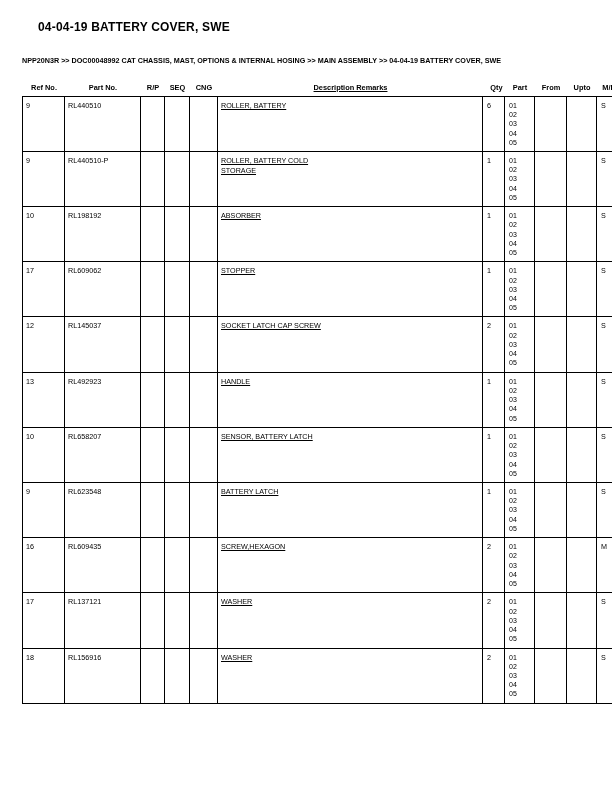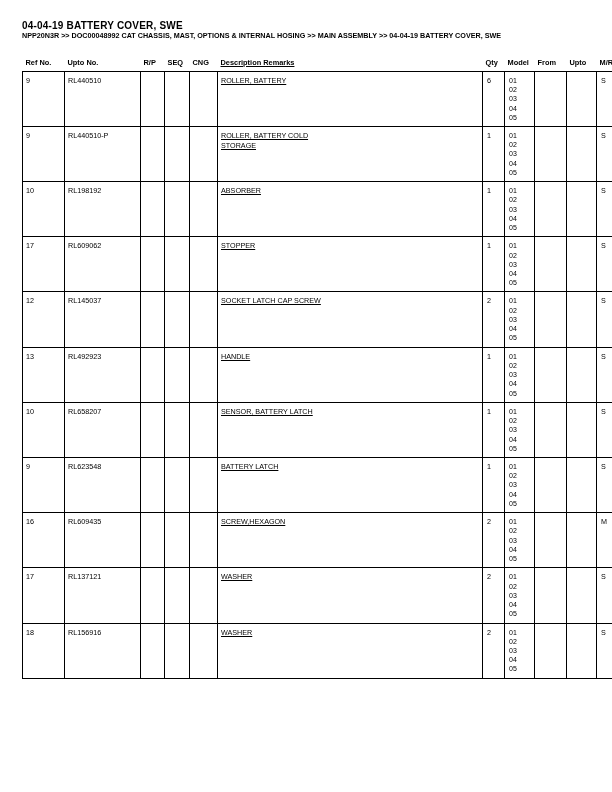--- a/index.html
+++ b/index.html
@@ -15,29 +15,30 @@
     position: relative;
   }
   .page {
     position: relative;
     width: 612px;
     height: 792px;
     box-sizing: border-box;
     padding: 18px 22px 0 22px;
   }
   .doc-title {
-    font-size: 10px;
+    font-size: 12px;
     font-weight: bold;
     letter-spacing: 0.2px;
-    margin: 2px 0 0 0;
+    margin: 2px 0 0 16px;
   }
   .breadcrumb {
     font-size: 7.2px;
     font-weight: bold;
     line-height: 1.5;
+    margin-top: 22px;
     max-width: 548px;
   }
   table.parts {
     width: 568px;
     border-collapse: collapse;
     margin-top: 16px;
     table-layout: fixed;
   }
   table.parts col.c-ref    { width: 42px; }
   table.parts col.c-part   { width: 76px; }
@@ -47,28 +48,28 @@
   table.parts col.c-desc   { width: 265px; }
   table.parts col.c-qty    { width: 22px; }
   table.parts col.c-model  { width: 30px; }
   table.parts col.c-from   { width: 32px; }
   table.parts col.c-upto   { width: 30px; }
   table.parts col.c-mr     { width: 24px; }
 
   table.parts thead th {
     font-size: 7.4px;
     font-weight: bold;
-    text-align: left;
+    text-align: center;
     padding: 0 2px 4px 3px;
     vertical-align: bottom;
     border-bottom: 1px solid #000;
     white-space: nowrap;
   }
   table.parts thead th.num {
-    text-align: left;
+    text-align: right;
   }
   table.parts tbody td {
     font-size: 7.2px;
     vertical-align: top;
     padding: 4px 2px 4px 3px;
     border-right: 1px solid #000;
     border-bottom: 1px solid #000;
     height: 48px;
     box-sizing: border-box;
   }
@@ -121,27 +122,27 @@
       <col class="c-desc">
         <col class="c-qty">
         <col class="c-model">
         <col class="c-from">
         <col class="c-upto">
         <col class="c-mr">
     </colgroup>
     <thead>
       <tr>
         <th class="h-ref">Ref No.</th>
-        <th>Upto No.</th>
+        <th>Part No.</th>
         <th>R/P</th>
         <th>SEQ</th>
         <th>CNG</th>
         <th class="h-desc">Description Remarks</th>
         <th class="h-qty num">Qty</th>
-        <th>Model</th>
+        <th>Part</th>
         <th>From</th>
         <th>Upto</th>
         <th>M/R</th>
       </tr>
     </thead>
     <tbody id="parts-body">
         <tr>
           <td class="first">9</td>
           <td>RL440510</td>
           <td></td>

